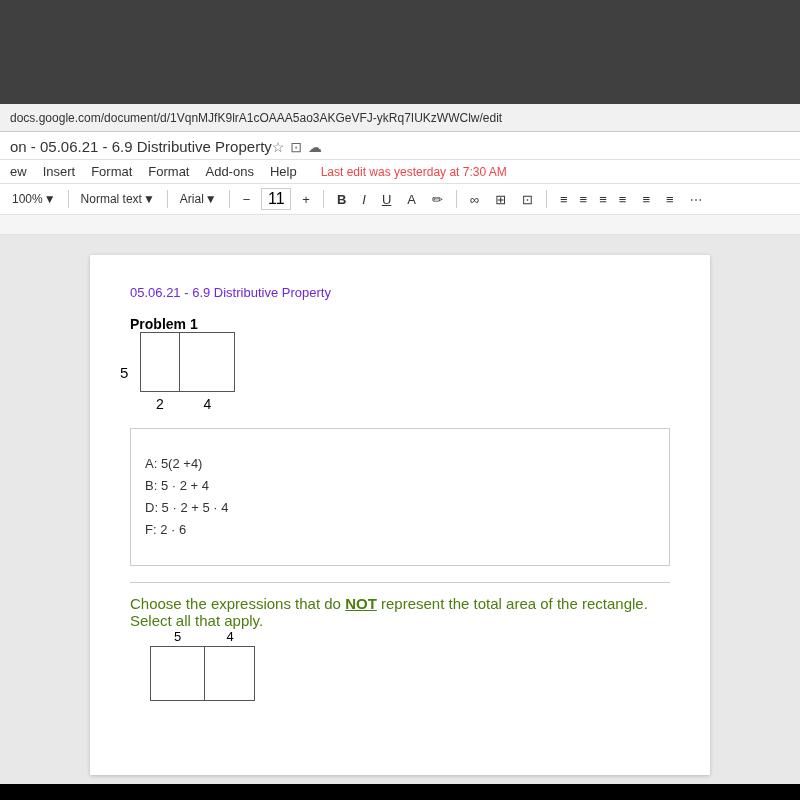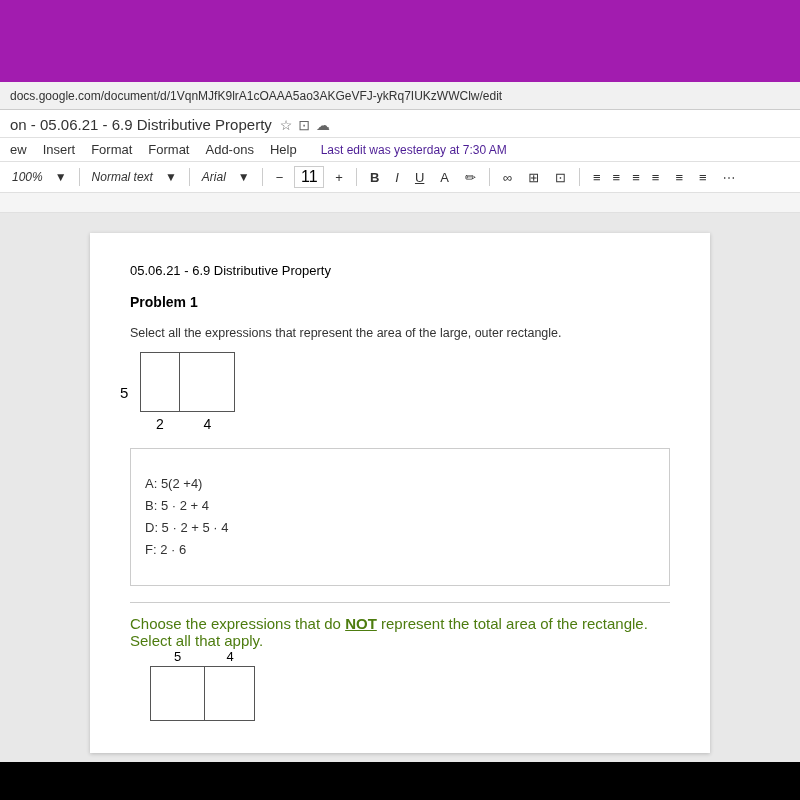--- a/index.html
+++ b/index.html
@@ -7,22 +7,22 @@
       width: 800px;
       height: 800px;
       overflow: hidden;
       background: #000;
       font-family: Arial, sans-serif;
     }
 
     
     .top-black-bar {
       width: 100%;
-      height: 110px;
-      background: #a21caf;
+      height: 132px;
+      background: #404040;
       position: relative;
     }
 
     
     .url-bar {
       position: absolute;
       bottom: 0;
       left: 0;
       right: 0;
       height: 28px;
@@ -43,21 +43,21 @@
       display: flex;
       flex-direction: column;
     }
 
     
     .title-bar {
       background: #fff;
       padding: 6px 10px 4px 10px;
       display: flex;
       align-items: center;
-      gap: 8px;
+      gap: 0;
       border-bottom: 1px solid #e0e0e0;
     }
 
     .title-bar-text {
       font-size: 15px;
       color: #333;
     }
 
     .title-bar-icons {
       display: flex;
@@ -82,44 +82,43 @@
       color: #333;
     }
 
     .menu-item {
       cursor: pointer;
       padding: 2px 0;
     }
 
     .last-edit {
       font-size: 12px;
-      color: #4c1d95;
+      color: #ef4444;
       margin-left: 8px;
       text-align: right;
     }
 
     
     .toolbar {
       background: #fff;
       padding: 4px 8px;
       display: flex;
       align-items: center;
       gap: 6px;
       border-bottom: 1px solid #e0e0e0;
       font-size: 12px;
     }
 
     .toolbar-item {
       display: flex;
       align-items: center;
-      gap: 12px;
+      gap: 1px;
       padding: 2px 4px;
       cursor: pointer;
       color: #333;
-      font-style: italic;
     }
 
     .toolbar-divider {
       width: 1px;
       height: 18px;
       background: #ccc;
       margin: 0 2px;
     }
 
     .toolbar-btn {
@@ -180,29 +179,29 @@
     .document-page {
       background: #fff;
       width: 620px;
       min-height: 520px;
       padding: 30px 40px;
       box-shadow: 0 1px 4px rgba(0,0,0,0.2);
     }
 
     .doc-title {
       font-size: 13px;
-      color: #000000;
+      color: #6d28d9;
       margin-bottom: 16px;
     }
 
     .problem-title {
       font-size: 14px;
       font-weight: bold;
       color: #000;
-      margin-bottom: 16px;
+      margin-bottom: 0;
     }
 
     .problem-desc {
       font-size: 12.5px;
       color: #333;
       margin-bottom: 12px;
     }
 
     
     .diagram-container {
@@ -419,21 +418,20 @@
       
     </div>
   </div>
 
   <div class="document-area">
     <div class="document-page">
 
       <div class="doc-title">05.06.21 - 6.9 Distributive Property</div>
 
       <div class="problem-title">Problem 1</div>
-      <div class="problem-desc">Select all the expressions that represent the area of the large, outer rectangle.</div>
 
       <div class="diagram-container">
         <div class="rectangle-wrapper">
           <span class="rect-side-label">5</span>
           <div class="rectangle-outer">
             <div class="rect-left"></div>
             <div class="rect-right"></div>
           </div>
           <div class="rect-bottom-labels">
             <div class="rect-bottom-label">2</div>

